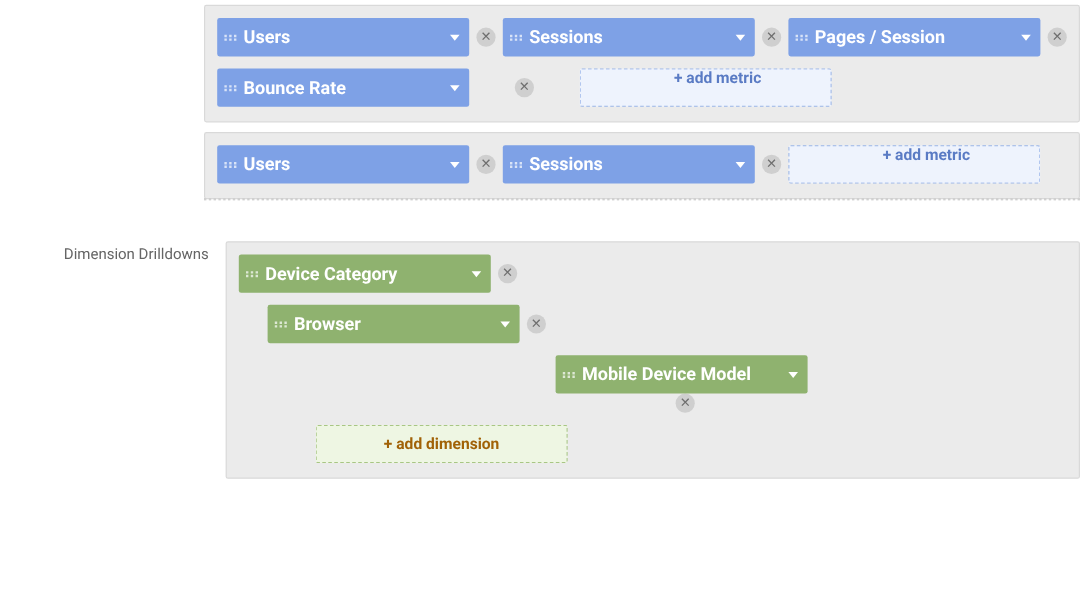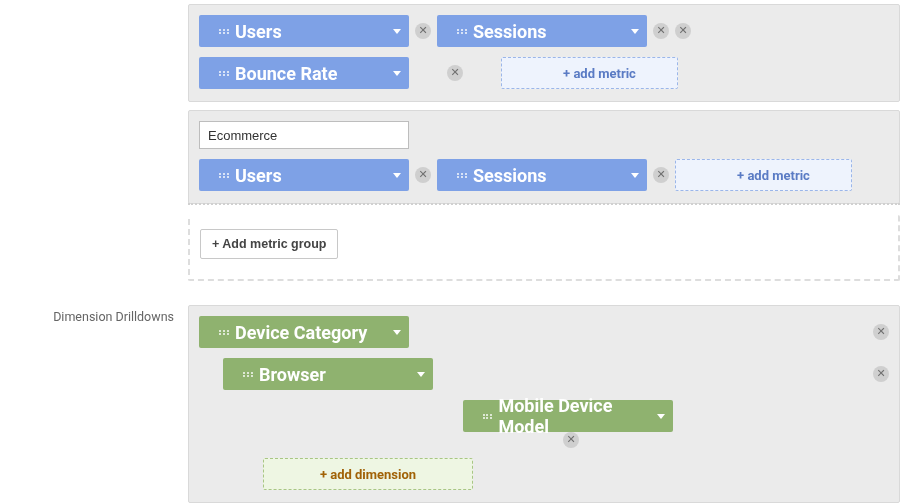--- a/index.html
+++ b/index.html
@@ -41,22 +41,22 @@
     align-items: center;
   }
   .chips-row + .chips-row { margin-top: 10px; gap: 32px; }
 
   .chip {
     display: flex;
     align-items: center;
     height: 32px;
     border-radius: 2px;
     font-weight: 700;
-    font-size: 18px;
-    padding: 0 8px 0 20px;
+    font-size: 15px;
+    padding: 0 8px 0 6px;
     position: relative;
   }
   .chip .grip {
     width: 10px;
     display:flex;
     flex-direction:column;
     gap:1px;
     margin-right:6px;
     opacity:0.7;
   }
@@ -94,29 +94,28 @@
     color:#6f6f6f;
     font-size:11px;
     line-height:16px;
     text-align:center;
     margin-left:6px;
     cursor:pointer;
     flex:0 0 auto;
   }
 
   .add-metric {
-    width:177px;
+    width:210px;
     height:32px;
     border:1px dashed #9bb6e9;
     background:#eef3fd;
     color:#5a7bc4;
     font-weight:700;
     font-size:13px;
     display:flex;
-    align-items:center;
     justify-content:center;
     border-radius:2px;
     margin-left:6px;
     padding-left:20px;
   }
   .add-dimension {
     width:210px;
     height:32px;
     border:1px dashed #a8c684;
     background:#eef6e3;
@@ -155,21 +154,21 @@
     background:#fff;
     border:1px solid #c8c8c8;
     border-radius:2px;
     padding:7px 11px;
     font-size:12.5px;
     font-weight:700;
     color:#444;
     cursor:pointer;
   }
 
-  .dim-row { display:flex; align-items:center; margin-top:10px;justify-content:space-between; }
+  .dim-row { display:flex; align-items:center; margin-top:10px; }
 
   .filters-heading {
     padding:20px 0 12px 40px;
     font-size:14px;
   }
 </style>
 </head>
 <body>
 
 <div class="page">
@@ -193,40 +192,47 @@
           <div class="chip chip-blue" style="margin-left:6px;">
             <span class="grip">
                 <span></span>
                 <span></span>
               </span>
             <span>Sessions</span>
             <span class="caret"></span>
           </div>
           <div class="remove">✕</div>
 
+          <div class="chip chip-blue" style="margin-left:6px;">
+            <span class="grip">
+                <span></span>
+                <span></span>
+              </span>
+            <span>Pages / Session</span>
+            <span class="caret"></span>
+          </div>
           <div class="remove">✕</div>
         </div>
         <div class="chips-row">
           <div class="chip chip-blue">
             <span class="grip">
                 <span></span>
                 <span></span>
               </span>
             <span>Bounce Rate</span>
             <span class="caret"></span>
           </div>
           <div class="remove">✕</div>
           <div class="add-metric">
             <span>+ add metric</span>
           </div>
         </div>
       </div>
 
       <div class="panel">
-        <input class="text-input" value="Ecommerce" style="">
         <div class="chips-row">
           <div class="chip chip-blue">
             <span class="grip">
                 <span></span>
                 <span></span>
               </span>
             <span>Users</span>
             <span class="caret"></span>
           </div>
           <div class="remove">✕</div>
@@ -241,25 +247,20 @@
           </div>
           <div class="remove">✕</div>
 
           <div class="add-metric">
             <span>+ add metric</span>
           </div>
         </div>
       </div>
 
       <div class="dots-bar"></div>
-      <div class="dashed-wrap">
-        <button class="btn-white">
-          <span>+ Add metric group</span>
-        </button>
-      </div>
 
     </div>
   </div>
 
   <div class="row" style="margin-top:20px;">
     <div class="label-col">
       <span>Dimension Drilldowns</span>
     </div>
     <div class="content-col">
       <div class="panel">

